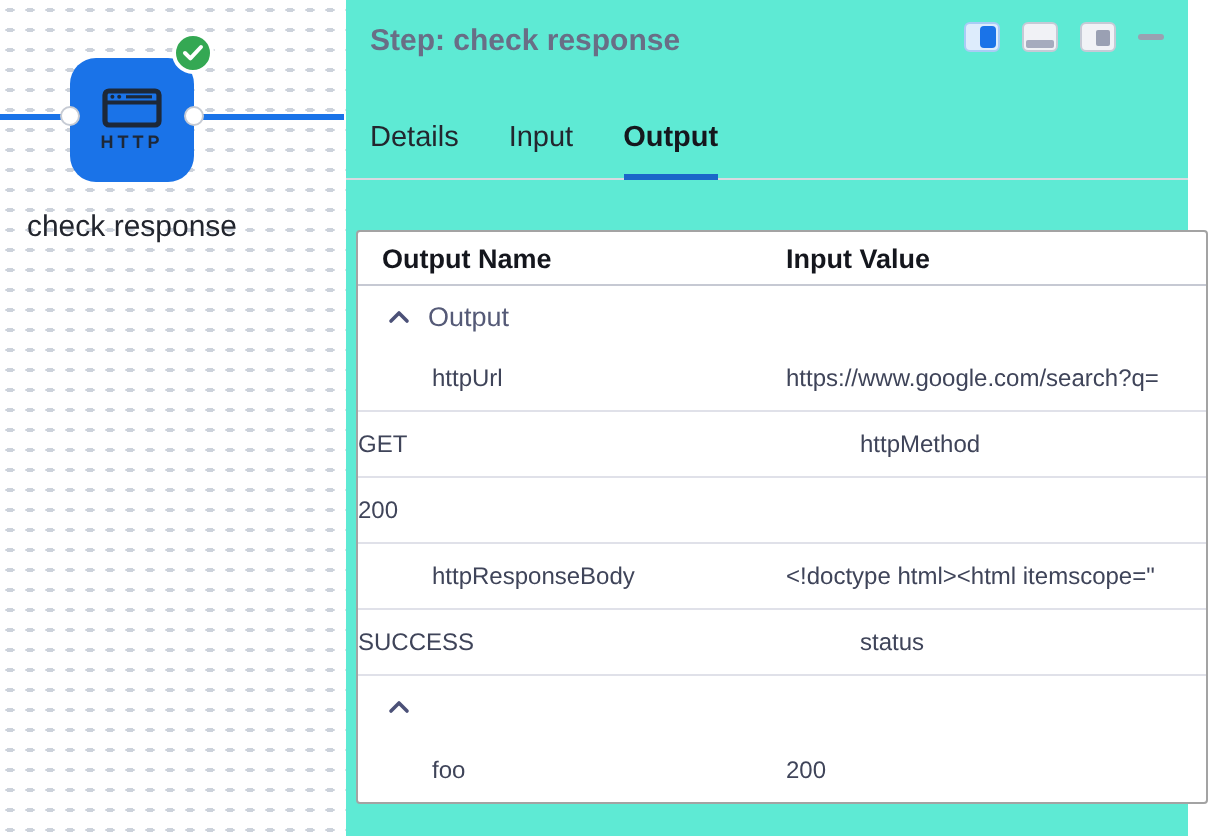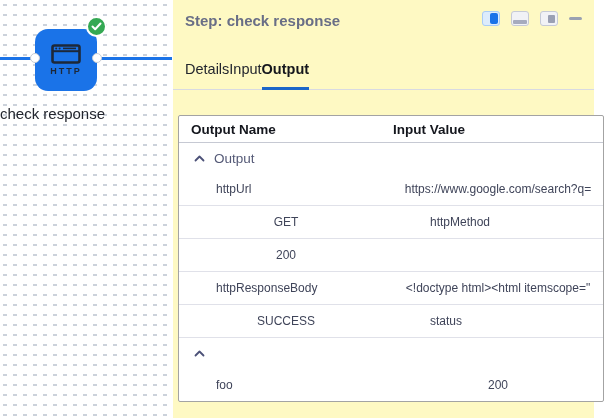--- a/index.html
+++ b/index.html
@@ -38,26 +38,26 @@
     background: #34a853; border: 2px solid #ffffff; border-radius: 50%;
     display: flex; align-items: center; justify-content: center;
   }
   .port {
     position: absolute; width: 10px; height: 10px; border-radius: 50%;
     background: #ffffff; border: 1px solid #c6cbd4; top: 53px;
   }
   .port-left  { left: 30px; }
   .port-right { left: 92px; }
   .node-label {
-    position: absolute; left: 0; top: 105px; width: 132px; text-align: left;
+    position: absolute; left: 0; top: 105px; width: 132px; text-align: center;
     font-size: 15px; color: #22252d;
   }
 
   
-  .panel { position: absolute; left: 173px; top: 0; width: 421px; height: 418px; background: #fef9c3; }
+  .panel { position: absolute; left: 173px; top: 0; width: 421px; height: 418px; background: #5eead4; }
   .panel-title {
     position: absolute; left: 12px; top: 12px;
     font-size: 15px; font-weight: 600; color: #696e86;
   }
   .toolbar {
     position: absolute; top: 11px; right: 12px;
     display: flex; align-items: center; gap: 11px;
   }
   .tb-icon { width: 18px; height: 15px; border-radius: 3px; position: relative; display: block; }
   .tb-split { background: #ddecfc; border: 1px solid #a9ccf6; }
@@ -72,21 +72,21 @@
   }
   .tb-right { background: #f1f2f6; border: 1px solid #c6cad6; }
   .tb-right::after {
     content: ""; position: absolute; top: 3px; right: 2px; bottom: 2px; width: 7px;
     background: #9aa0b3; border-radius: 1px;
   }
   .tb-min { width: 13px; height: 3px; background: #9aa1b1; border-radius: 2px; display: block; }
 
   .tabs {
     position: absolute; left: 0; right: 0; top: 60px;
-    display: flex; padding-left: 12px;
+    display: flex; gap: 25px; padding-left: 12px;
     border-bottom: 1px solid #d8dae1;
   }
   .tab {
     position: relative; font-size: 14.5px; color: #23262e;
     line-height: 18px; padding-bottom: 11px;
   }
   .tab.active { font-weight: bold; color: #15171d; }
   .tab.active::after {
     content: ""; position: absolute; left: 0; right: 0; bottom: -1px; height: 3px;
     background: #1b66c9;
@@ -108,21 +108,21 @@
     display: flex; align-items: center; gap: 9px; height: 30px;
     padding-left: 15px; font-size: 13.5px; color: #555a77;
   }
   .data-row {
     display: grid; grid-template-columns: 214px 1fr; align-items: center;
     height: 33px; font-size: 12px; color: #3f4459;
     border-bottom: 1px solid #e0e1e9;
   }
   .data-row.last { border-bottom: none; }
   .cell.name { padding-left: 37px; white-space: nowrap; overflow: hidden; }
-  .cell.value { white-space: nowrap; overflow: hidden; text-align: center; }
+  .cell.value { white-space: nowrap; overflow: hidden; }
 </style>
 </head>
 <body>
 
 <div class="canvas">
   <div class="edge-line"></div>
 
   <div class="node">
     <svg width="30" height="20" viewBox="0 0 30 20">
       <rect x="1.5" y="1.5" width="27" height="17" rx="2" fill="none" stroke="#1d2838" stroke-width="2.6"></rect>

